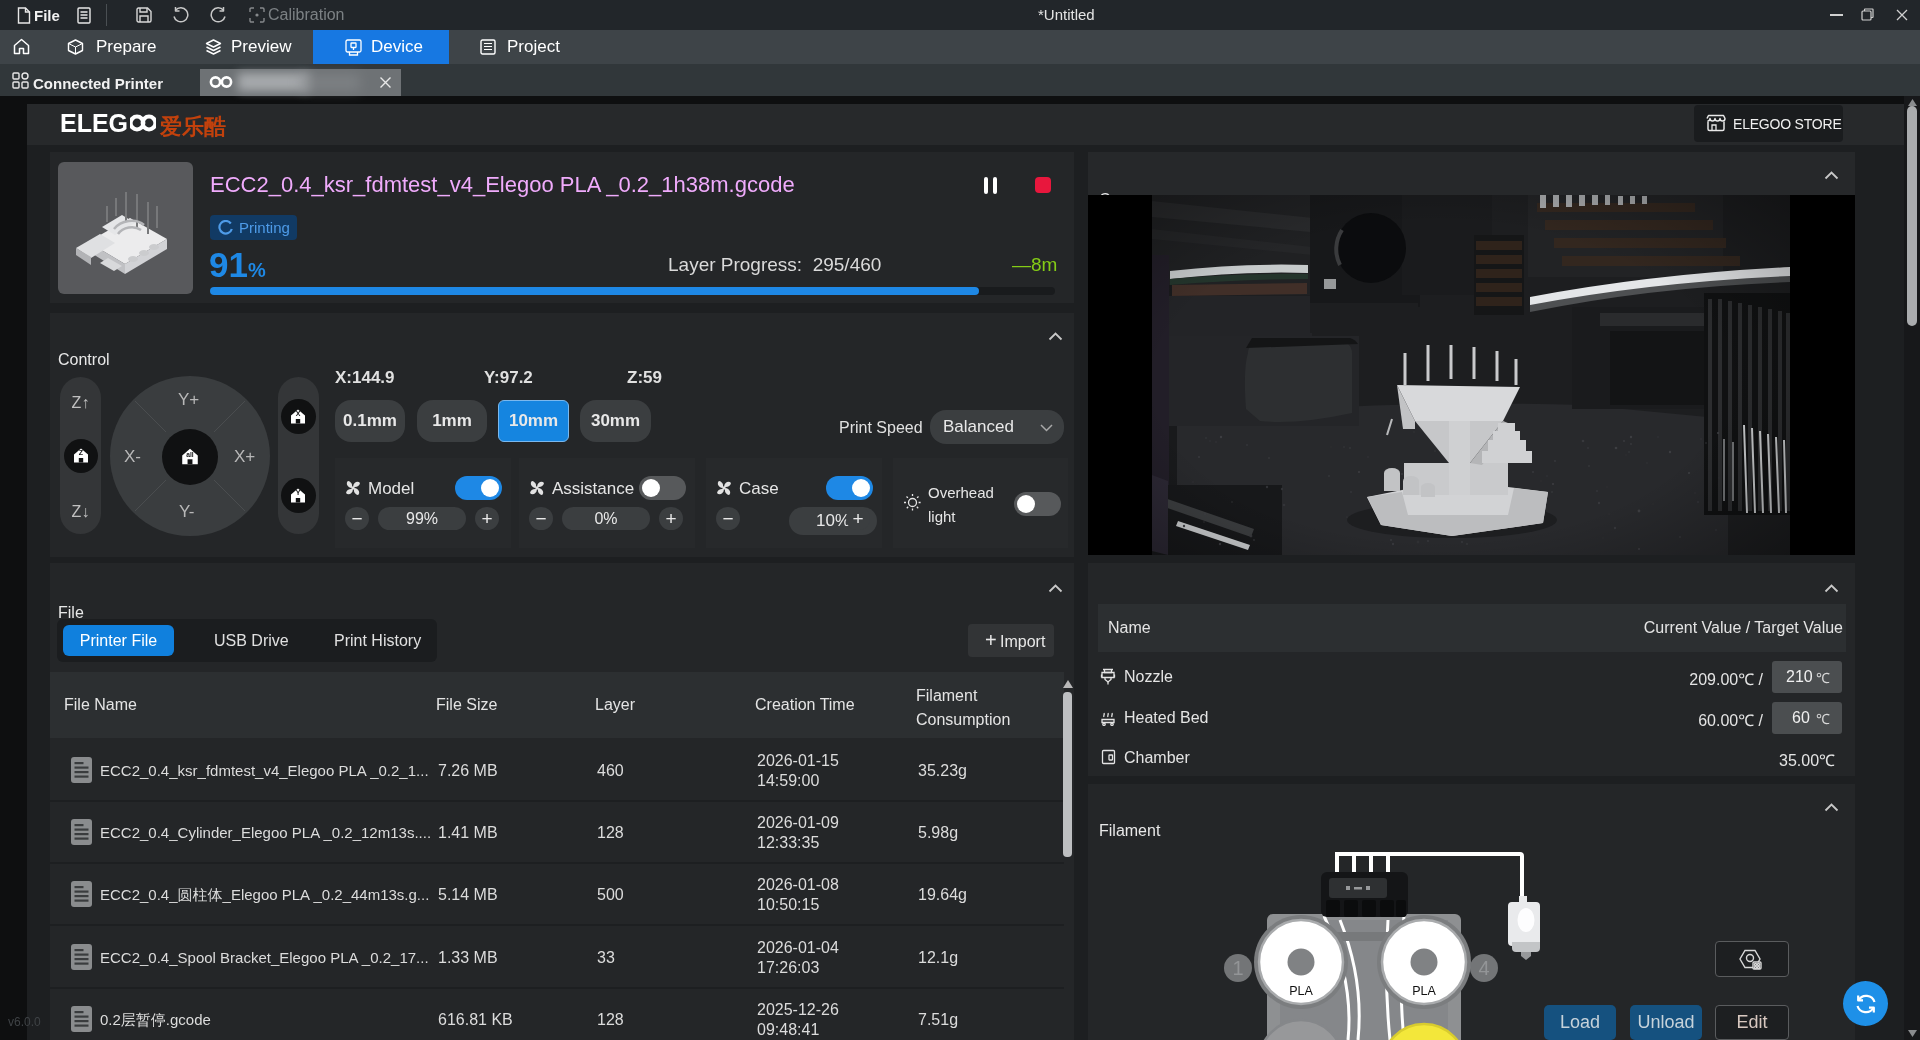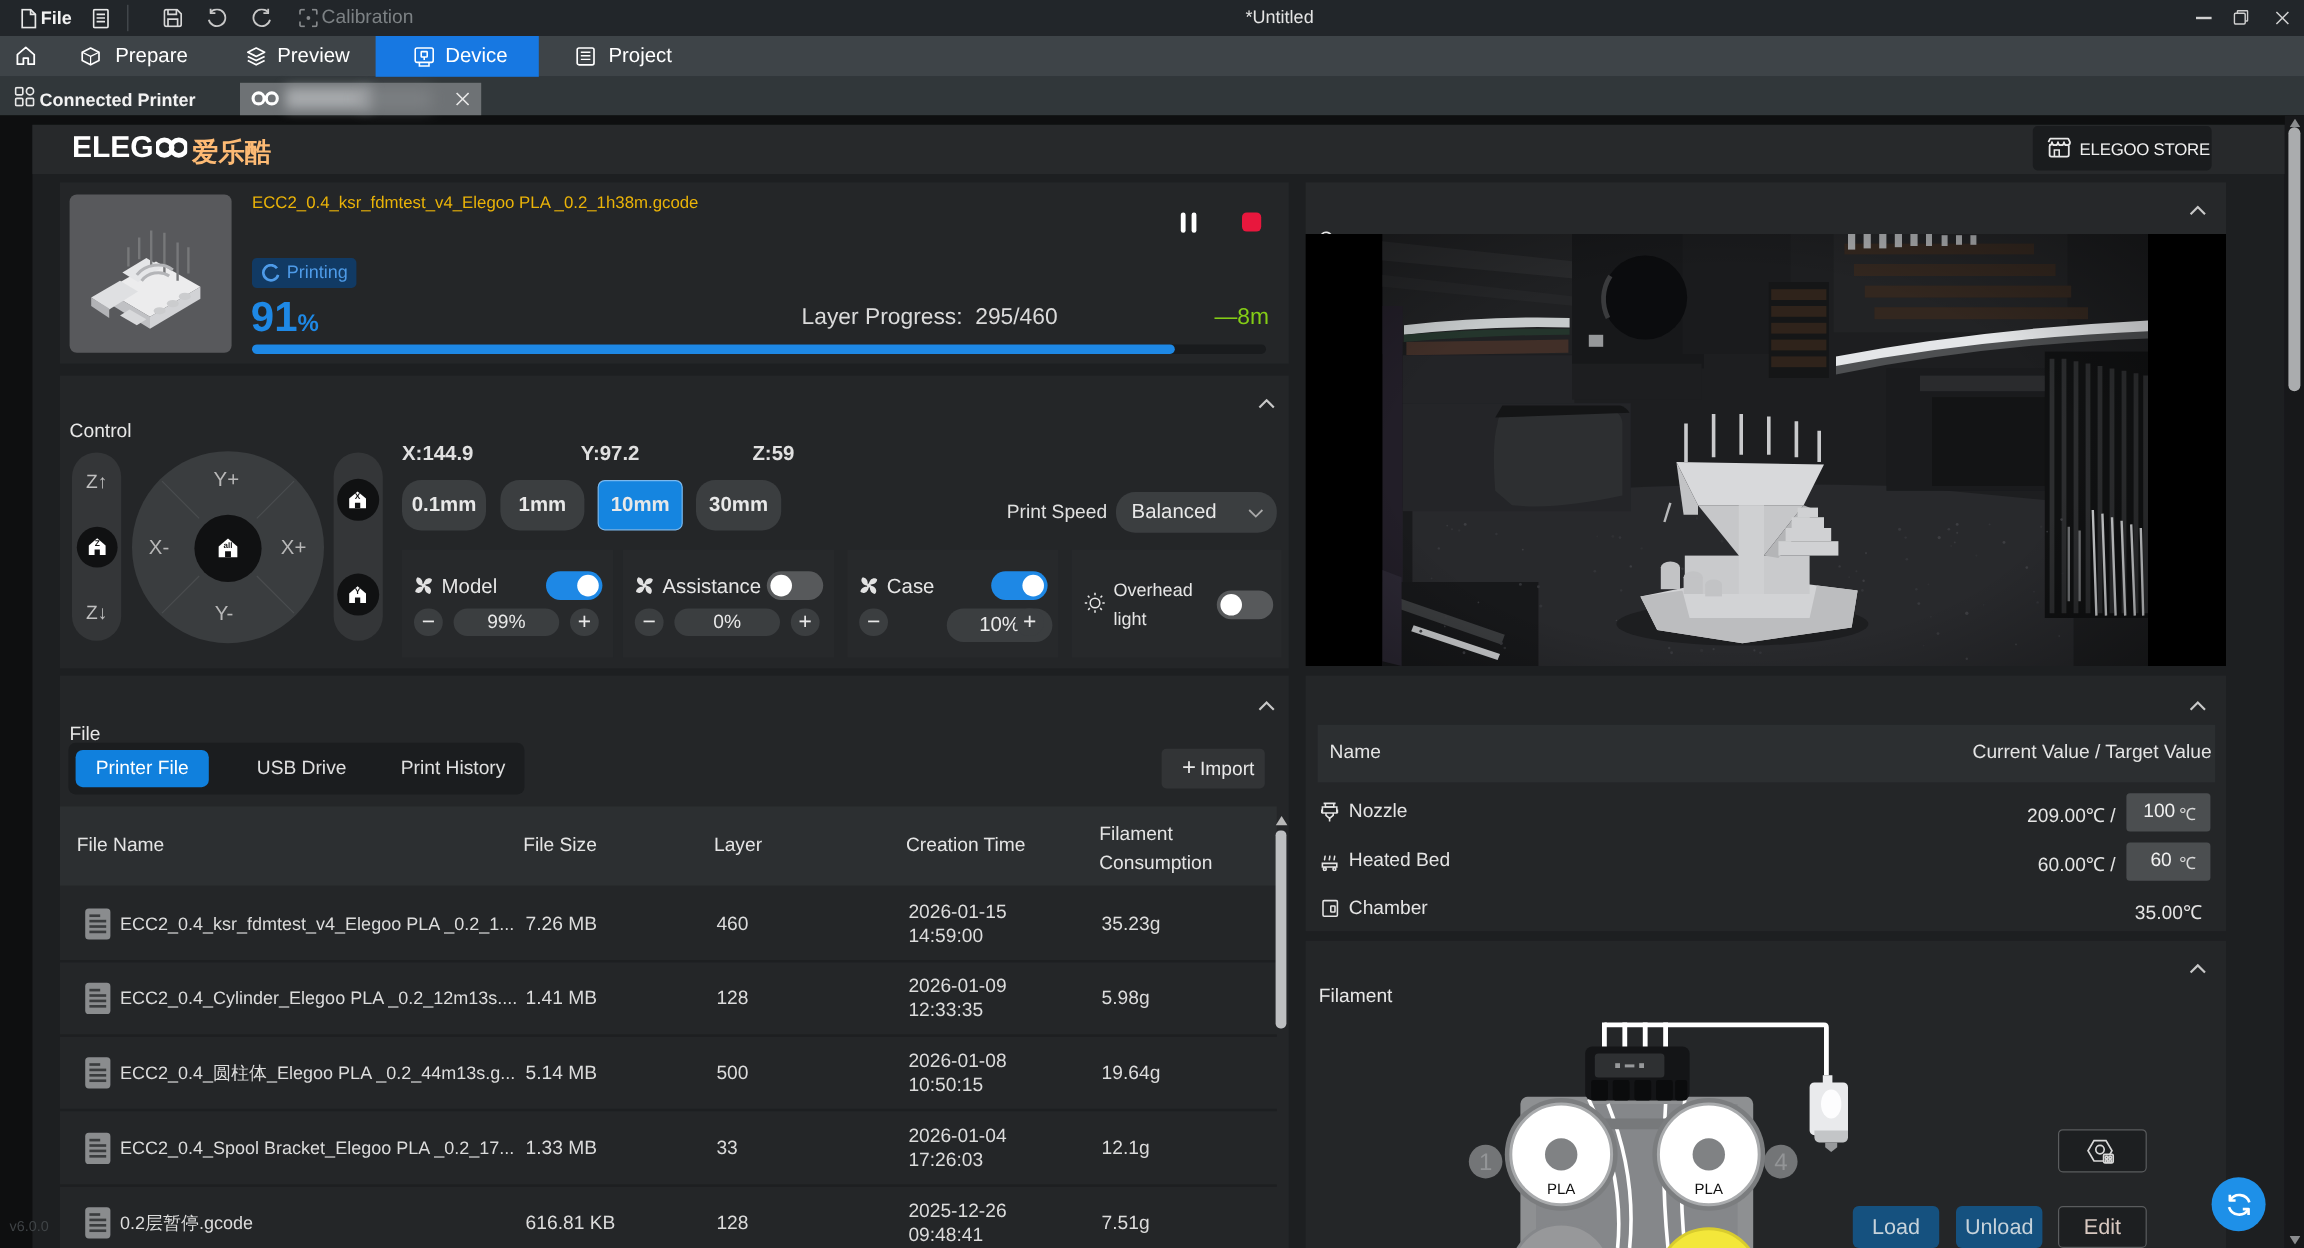--- a/index.html
+++ b/index.html
@@ -121,21 +121,21 @@
   <div class="abs" style="left:300px;top:74px;width:60px;height:17px;background:#86898c;border-radius:2px;filter:blur(6px);opacity:.6"></div>
   <svg class="abs" style="left:379px;top:76px" width="13" height="13" viewBox="0 0 13 13" stroke="#e8e8e8" stroke-width="1.4">
       <path d="M1.5 1.5l10 10M11.5 1.5l-10 10"></path>
     </svg>
 
   <div class="abs" style="left:60px;top:109px;color:#fff;font-size:25px;font-weight:bold">ELEG</div>
   <svg class="abs" style="left:130px;top:114px" width="26" height="18" viewBox="0 0 26 18" fill="none" stroke="#fff" stroke-width="4">
       <circle cx="7" cy="9" r="6.4"></circle>
       <circle cx="19" cy="9" r="6.4"></circle>
     </svg>
-  <div class="abs" style="left:160px;top:112px;color:#fdba74;font-size:22px;font-weight:bold">爱乐酷</div>
+  <div class="abs" style="left:160px;top:112px;color:#c2410c;font-size:22px;font-weight:bold">爱乐酷</div>
   <div class="abs" style="left:1694px;top:105px;width:149px;height:37px;background:#1a1c1e;border-radius:4px"></div>
   <svg class="abs" style="left:1706px;top:114px" width="20" height="18" viewBox="0 0 20 18" fill="none" stroke="#e8e8e8" stroke-width="1.5">
       <path d="M2 7.5V15c0 .8.7 1.5 1.5 1.5h13c.8 0 1.5-.7 1.5-1.5V7.5"></path>
       <path d="M1 4.5 2.5 1.5h15L19 4.5c0 1.4-1.1 2.5-2.5 2.5S14 5.9 14 4.5C14 5.9 12.9 7 11.5 7S9 5.9 9 4.5C9 5.9 7.9 7 6.5 7S4 5.9 4 4.5C4 5.9 2.9 7 1.5 7" stroke-linejoin="round"></path>
       <path d="M6 16.5v-5.5h4v5.5" stroke-width="1.3"></path>
     </svg>
   <div class="abs" style="left:1733px;top:116px;color:#f0f0f0;font-size:14px;letter-spacing:-0.2px">ELEGOO STORE</div>
   <div class="abs" style="left:8px;top:1015px;color:#3f4346;font-size:12px">v6.0.0</div>
 
   <div class="card" style="left:50px;top:152px;width:1024px;height:151px"></div>
@@ -155,21 +155,21 @@
         <path d="M99 66V44"></path>
         <path d="M49 60V44"></path>
       </g>
     <path d="M60 72c5-7 16-9 23-4" stroke="#b4b5b8" fill="none" stroke-width="2.5"></path>
     <path d="M56 67c7-9 22-11 30-4" stroke="#b4b5b8" fill="none" stroke-width="2.5"></path>
     <ellipse cx="75" cy="97" rx="5" ry="3" fill="#cbccce"></ellipse>
       <ellipse cx="86" cy="91" rx="5" ry="3" fill="#cbccce"></ellipse>
       <ellipse cx="96" cy="85" rx="5" ry="3" fill="#cbccce"></ellipse>
     <path d="M50 96l14 8-8 5-14-8z" fill="#d8d9db"></path>
   </svg>
-  <div class="abs" style="left:210px;top:160px;color:#eab308;font-size:14px">ECC2_0.4_ksr_fdmtest_v4_Elegoo PLA _0.2_1h38m.gcode</div>
+  <div class="abs" style="left:210px;top:172px;color:#f0abfc;font-size:22px">ECC2_0.4_ksr_fdmtest_v4_Elegoo PLA _0.2_1h38m.gcode</div>
   <div class="abs" style="left:210px;top:215px;width:87px;height:25px;background:#113a64;border-radius:4px"></div>
   <svg class="abs" style="left:218px;top:220px" width="15" height="15" viewBox="0 0 15 15" fill="none" stroke="#4e9be8" stroke-width="2.2">
       <path d="M12.8 3.5A6.3 6.3 0 1 0 13.8 9"></path>
     </svg>
   <div class="abs" style="left:239px;top:219px;color:#4e9be8;font-size:15px">Printing</div>
   <div class="abs" style="left:209px;top:245px"><span style="color:#1e88e5;font-size:35px;font-weight:bold">91</span><span style="color:#1e88e5;font-size:20px;font-weight:bold">%</span></div>
   <div class="abs" style="left:668px;top:254px;color:#dadada;font-size:19px">Layer Progress:&nbsp; 295/460</div>
   <div class="abs" style="left:1012px;top:254px;color:#84cc16;font-size:19px">—8m</div>
   <div class="abs" style="left:984px;top:177px;width:3.5px;height:17px;background:#fff;border-radius:2px"></div>
   <div class="abs" style="left:993px;top:177px;width:3.5px;height:17px;background:#fff;border-radius:2px"></div>
@@ -649,21 +649,21 @@
   <svg class="abs" style="left:1100px;top:668px" width="16" height="18" viewBox="0 0 16 18" fill="none" stroke="#e4e4e4" stroke-width="1.3">
       <path d="M3 1.5h10M4.5 1.5v3h7v-3"></path>
       <path d="M2 4.5h12v5H2z"></path>
       <path d="M5 9.5v2l3 2.5 3-2.5v-2"></path>
       <path d="M8 14v2.5"></path>
       <path d="M1.5 6.5v3M14.5 6.5v3"></path>
     </svg>
   <div class="abs" style="left:1124px;top:668px;color:#e4e4e4;font-size:16px">Nozzle</div>
   <div class="abs" style="left:1590px;top:668px;width:173px;text-align:right;color:#e4e4e4;font-size:16px">209.00℃ /</div>
   <div class="abs" style="left:1772px;top:661px;width:70px;height:32px;background:#4b4e50;border-radius:3px"></div>
-  <div class="abs" style="left:1786px;top:668px;color:#f0f0f0;font-size:16px">100</div>
+  <div class="abs" style="left:1786px;top:668px;color:#f0f0f0;font-size:16px">210</div>
   <div class="abs" style="left:1816px;top:668px;color:#d8d8d8;font-size:14px">℃</div>
   <svg class="abs" style="left:1100px;top:709px" width="16" height="17" viewBox="0 0 16 17" fill="none" stroke="#e4e4e4" stroke-width="1.3">
       <path d="M2 10.5h12v3H2z"></path>
       <circle cx="4" cy="15.2" r="1.2"></circle>
       <circle cx="12" cy="15.2" r="1.2"></circle>
       <path d="M4 8c-1-1.5 1-2.5 0-4M8 8c-1-1.5 1-2.5 0-4M12 8c-1-1.5 1-2.5 0-4"></path>
     </svg>
   <div class="abs" style="left:1124px;top:709px;color:#e4e4e4;font-size:16px">Heated Bed</div>
   <div class="abs" style="left:1590px;top:709px;width:173px;text-align:right;color:#e4e4e4;font-size:16px">60.00℃ /</div>
   <div class="abs" style="left:1772px;top:702px;width:70px;height:32px;background:#4b4e50;border-radius:3px"></div>

